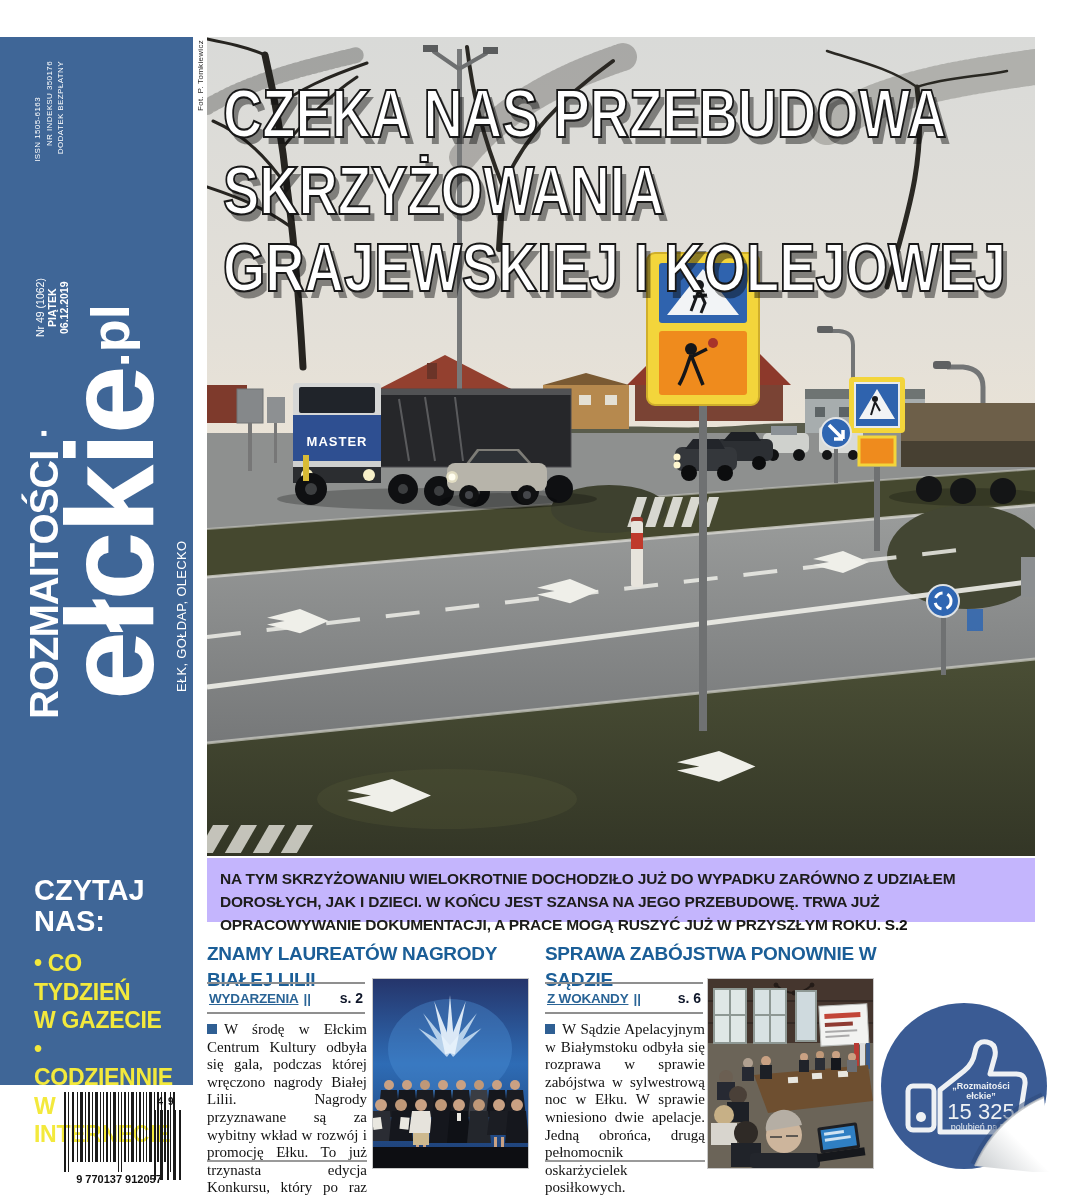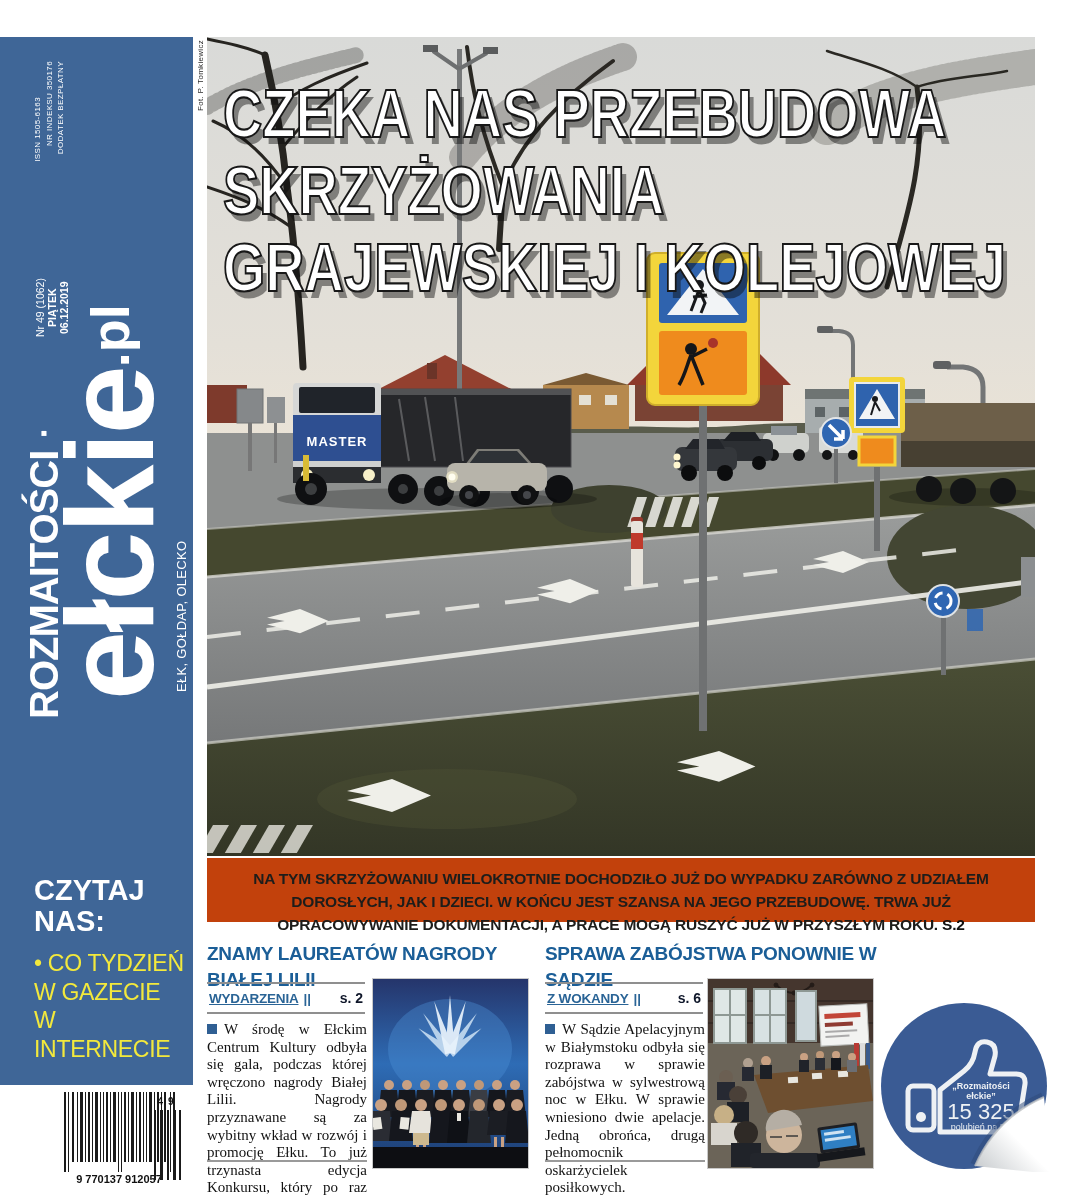--- a/index.html
+++ b/index.html
@@ -14,37 +14,37 @@
   .nrdate .b{font-weight:700;}
   .brand-roz{color:#fff;font-weight:800;font-size:40px;letter-spacing:-1px;}
   .brand-roz .dotsq{font-size:20px;margin-top:6px;}
   .brand-big{color:#fff;font-weight:800;line-height:1;}
   .brand-big .main{font-size:124px;letter-spacing:-2px;}
   .brand-big .tld{font-size:54px;letter-spacing:0;}
   .coverage{color:#fff;font-size:13px;font-weight:500;letter-spacing:.3px;}
   .czytaj{position:absolute;left:34px;top:838px;width:150px;}
   .czytaj .t{color:#fff;font-weight:800;font-size:29px;line-height:31px;width:125px;}
   .czytaj .items{margin-top:12px;}
-  .czytaj .items div{color:#f3e93c;font-weight:400;font-size:23px;line-height:28.5px;letter-spacing:-.3px;}
+  .czytaj .items div{color:#f3e93c;font-weight:700;font-size:23px;line-height:28.5px;letter-spacing:-.3px;}
   
   #barcode{position:absolute;left:58px;top:1092px;}
   #barcode-addon{position:absolute;left:152px;top:1096px;}
   
   #cover-photo{position:absolute;left:207px;top:37px;width:828px;height:819px;overflow:hidden;background:#dddcd6;}
   #cover-photo svg{display:block;}
   .photo-credit{color:#2a2a2a;font-size:8px;letter-spacing:.3px;}
   #cover-headline{position:absolute;left:16px;top:38px;width:1010px;
       transform:scaleX(.8);transform-origin:0 0;
       font-weight:800;font-size:68px;line-height:77px;color:#ffffff;letter-spacing:0;
       -webkit-text-stroke:2.2px #181818;
       text-shadow:6px 7px 0 rgba(10,10,10,.45);}
   
-  #caption-bar{position:absolute;left:207px;top:858px;width:828px;height:64px;background:#c2410c;
+  #caption-bar{position:absolute;left:207px;top:858px;width:828px;height:64px;background:#c4b5fd;
       box-sizing:border-box;padding:9px 13px;color:#1d1d1b;font-weight:700;font-size:15.5px;
-      line-height:23px;letter-spacing:-.2px;text-align:center;}
+      line-height:23px;letter-spacing:-.2px;}
   #caption-bar b{color:#111;}
   
   .article{position:absolute;top:941px;width:338px;}
   .article h2{margin:0;font-size:19px;font-weight:800;color:#1b5e97;letter-spacing:-.3px;line-height:26px;}
   .kicker-box{position:absolute;top:41px;left:0;width:158px;border-top:2px solid #8f8f8f;
       border-bottom:2px solid #8f8f8f;padding:6px 2px;display:flex;justify-content:space-between;
       align-items:center;box-sizing:border-box;}
   .kword{color:#2a6496;font-weight:800;font-size:13.5px;letter-spacing:-.2px;text-decoration:underline;}
   .ksep{color:#2a6496;font-weight:800;font-size:13.5px;margin-left:5px;margin-right:auto;}
   .kref{color:#0f172a;font-weight:800;font-size:14px;}
@@ -82,20 +82,21 @@
       <span class="main">ełckie</span><span class="tld">.pl</span>
     </div>
 
     <div class="v coverage" style="left:174px;top:513px;height:142px;">EŁK, GOŁDAP, OLECKO</div>
 
     <div class="czytaj">
       <div class="t">CZYTAJ NAS:</div>
       <div class="items">
         <div>• CO TYDZIEŃ</div>
         <div>W GAZECIE</div>
+        <div>• CODZIENNIE</div>
         <div>W INTERNECIE</div>
       </div>
     </div>
   </div>
 
   <div id="barcode">
     <svg width="122" height="94" viewBox="0 0 122 94">
       <g fill="#1a1a1a">
         <rect x="6" y="0" width="2" height="80"></rect>
           <rect x="10" y="0" width="1" height="80"></rect>

